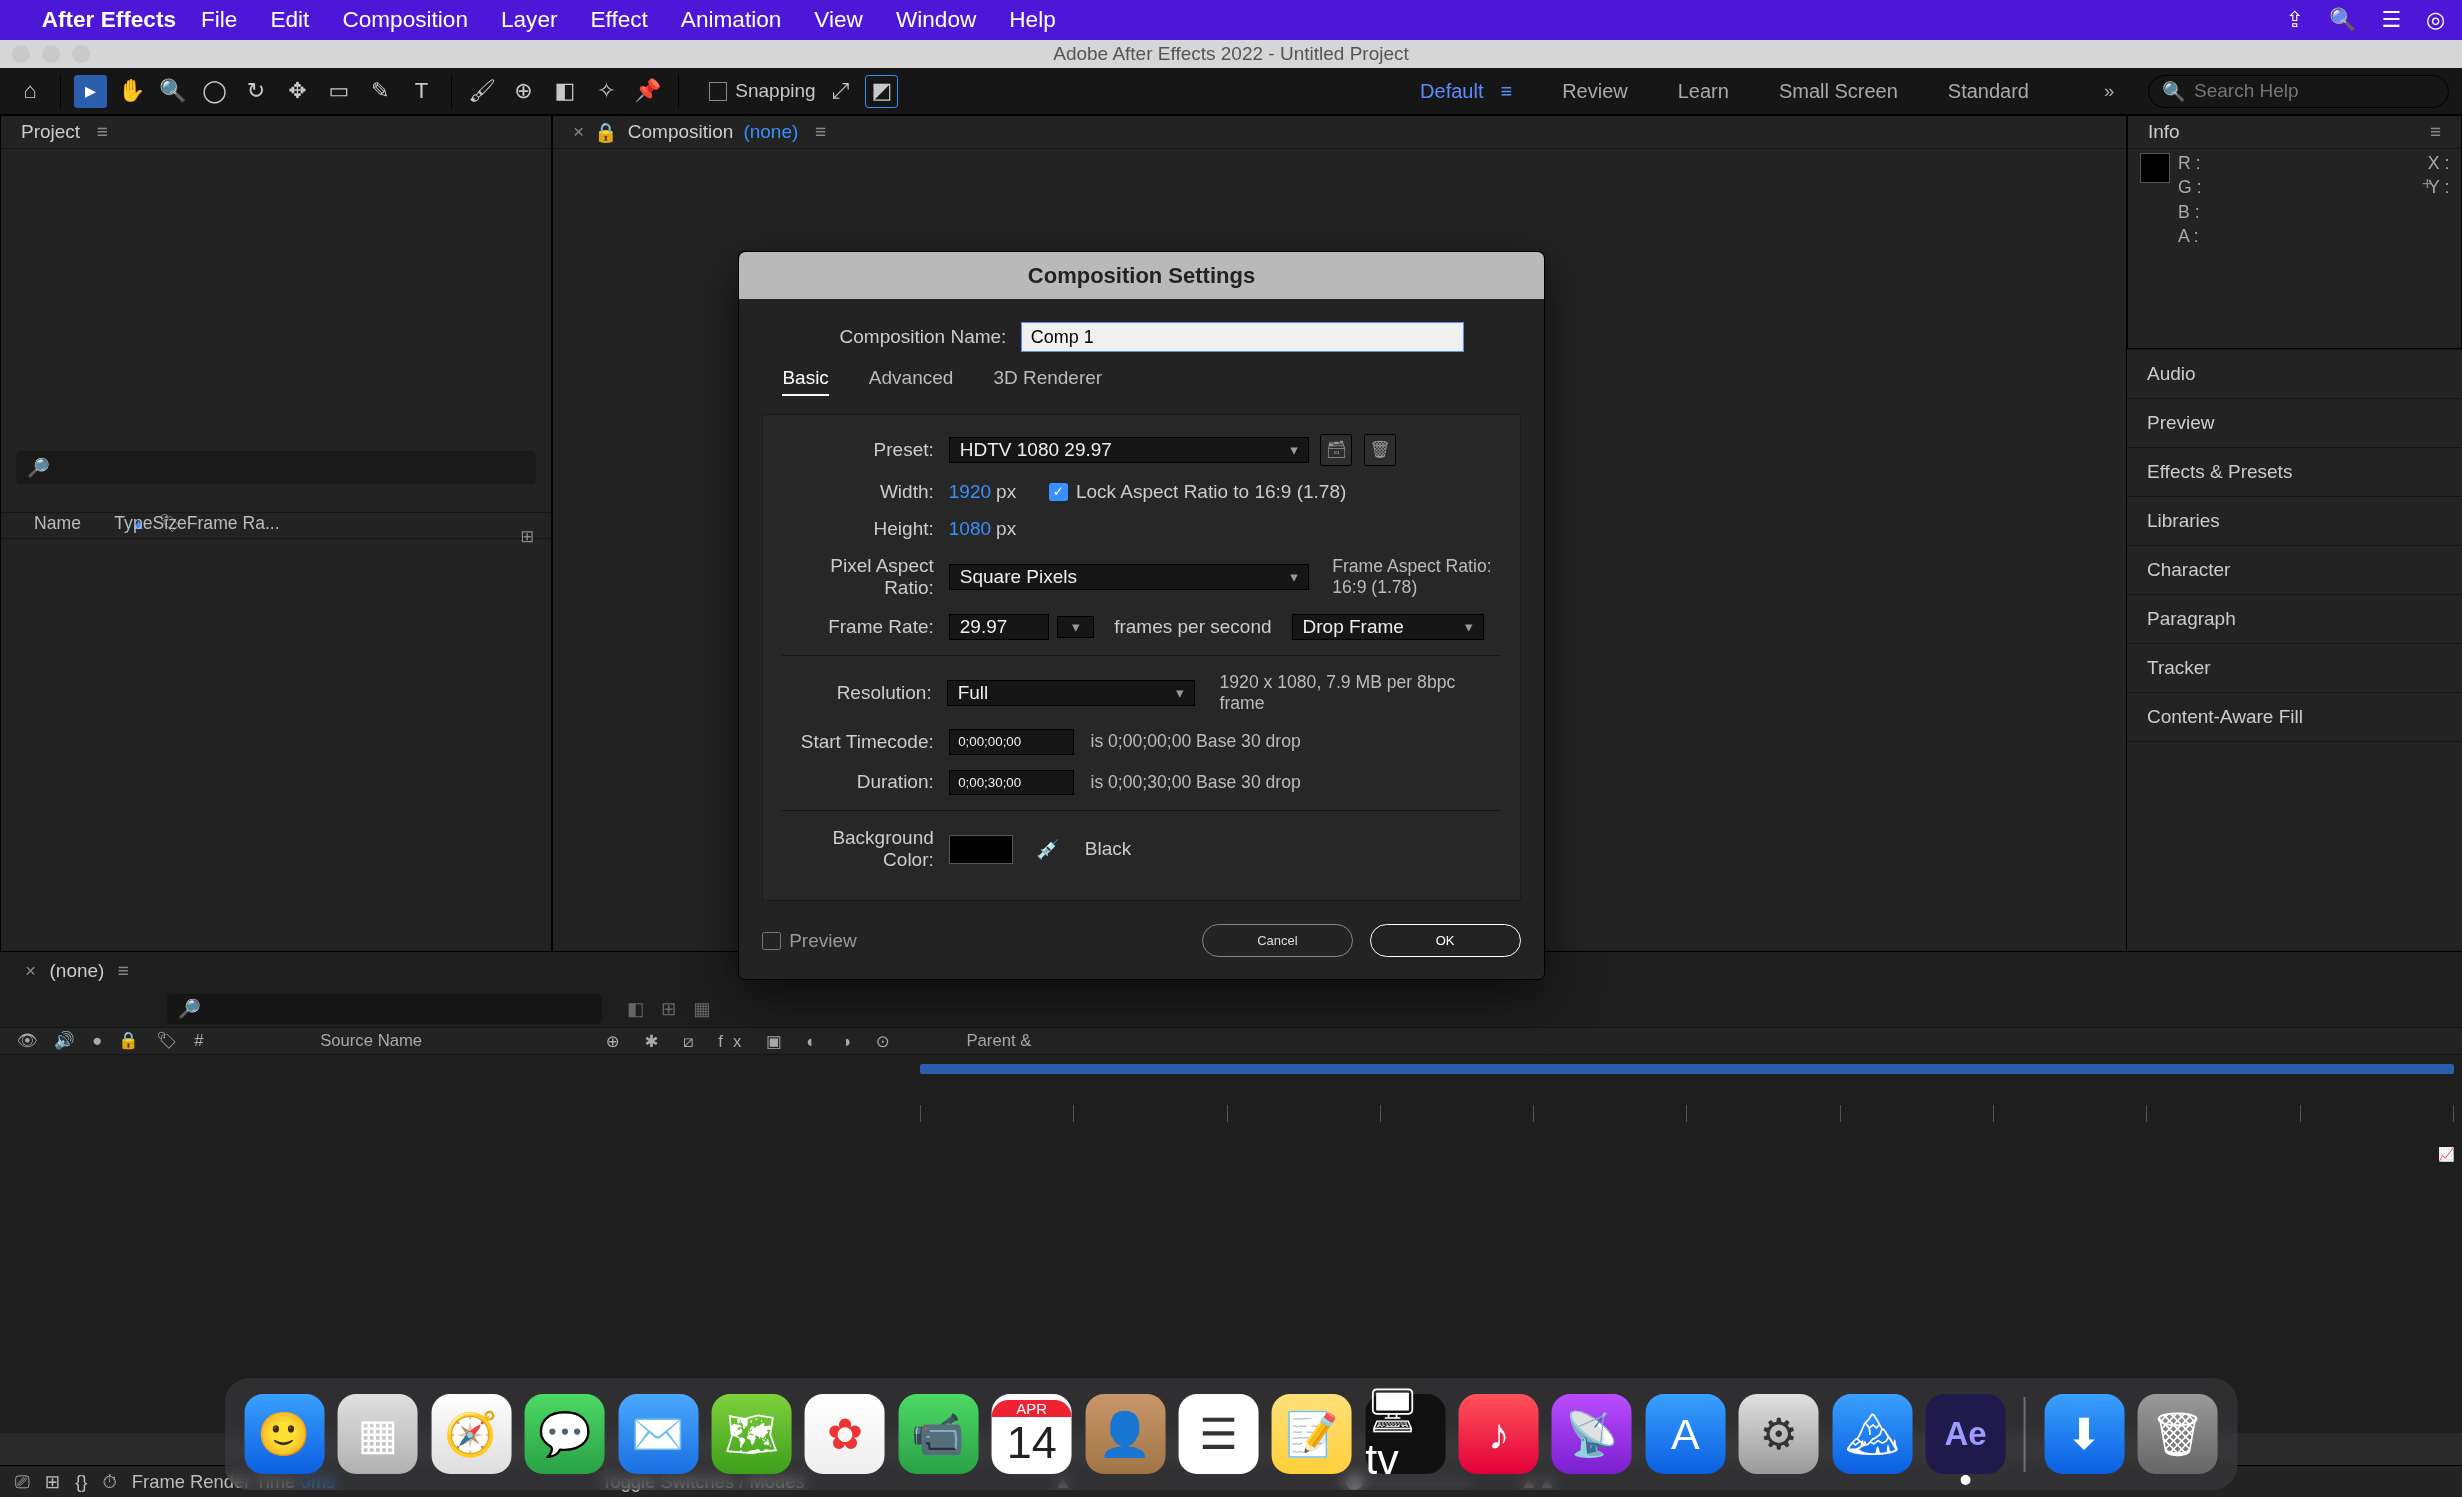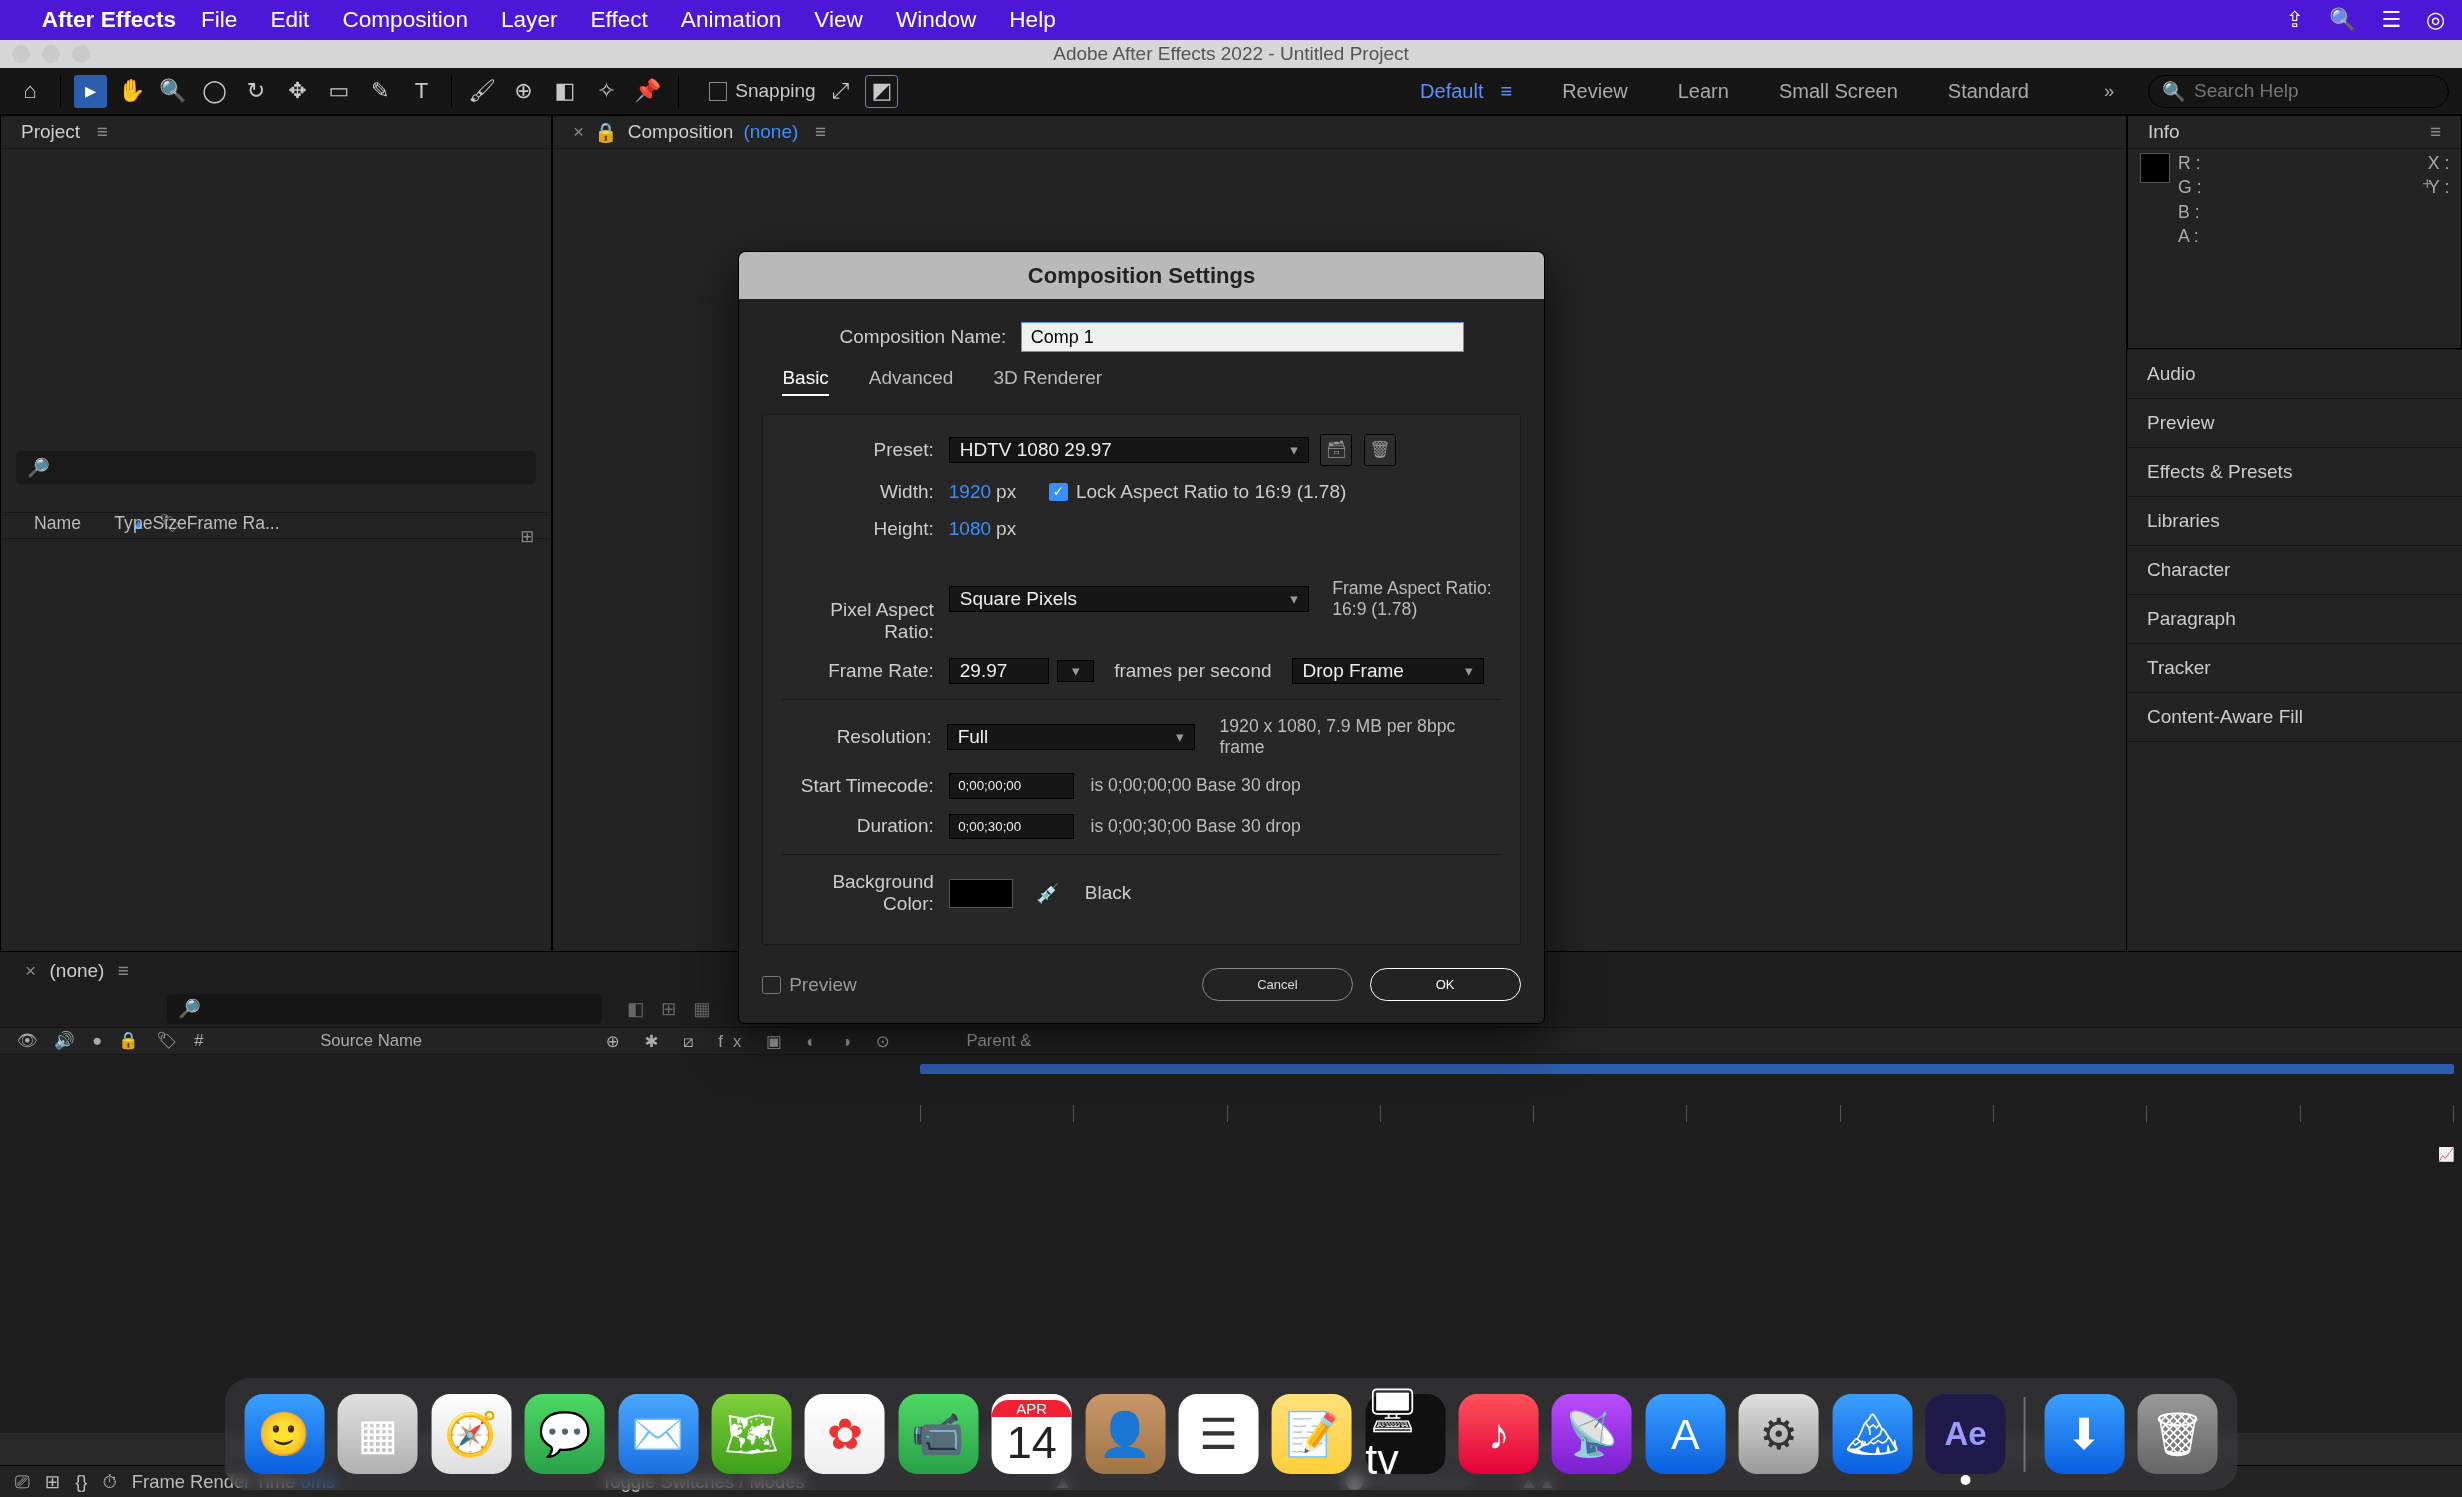--- a/index.html
+++ b/index.html
@@ -403,21 +403,21 @@
         <span class="chk2">✓</span>
         <span>Lock Aspect Ratio to 16:9 (1.78)</span>
       </div>
       <div class="row">
         <span class="lbl" style="width:167px;">Height:</span>
         <span class="val-link">1080</span>
         <span class="sfx">px</span>
       </div>
 
       <div class="row" style="margin-top:8.4px;">
-        <span class="lbl" style="width:167px;margin-top:44px;">Pixel Aspect Ratio:</span>
+        <span class="lbl" style="width:167px;">Pixel Aspect Ratio:</span>
         <div class="sel-box" style="width:360px;">
           <span>Square Pixels</span>
           <span class="chev">▾</span>
         </div>
         <div class="far-note">
           <div>Frame Aspect Ratio:</div>
           <div>16:9 (1.78)</div>
         </div>
       </div>
 

